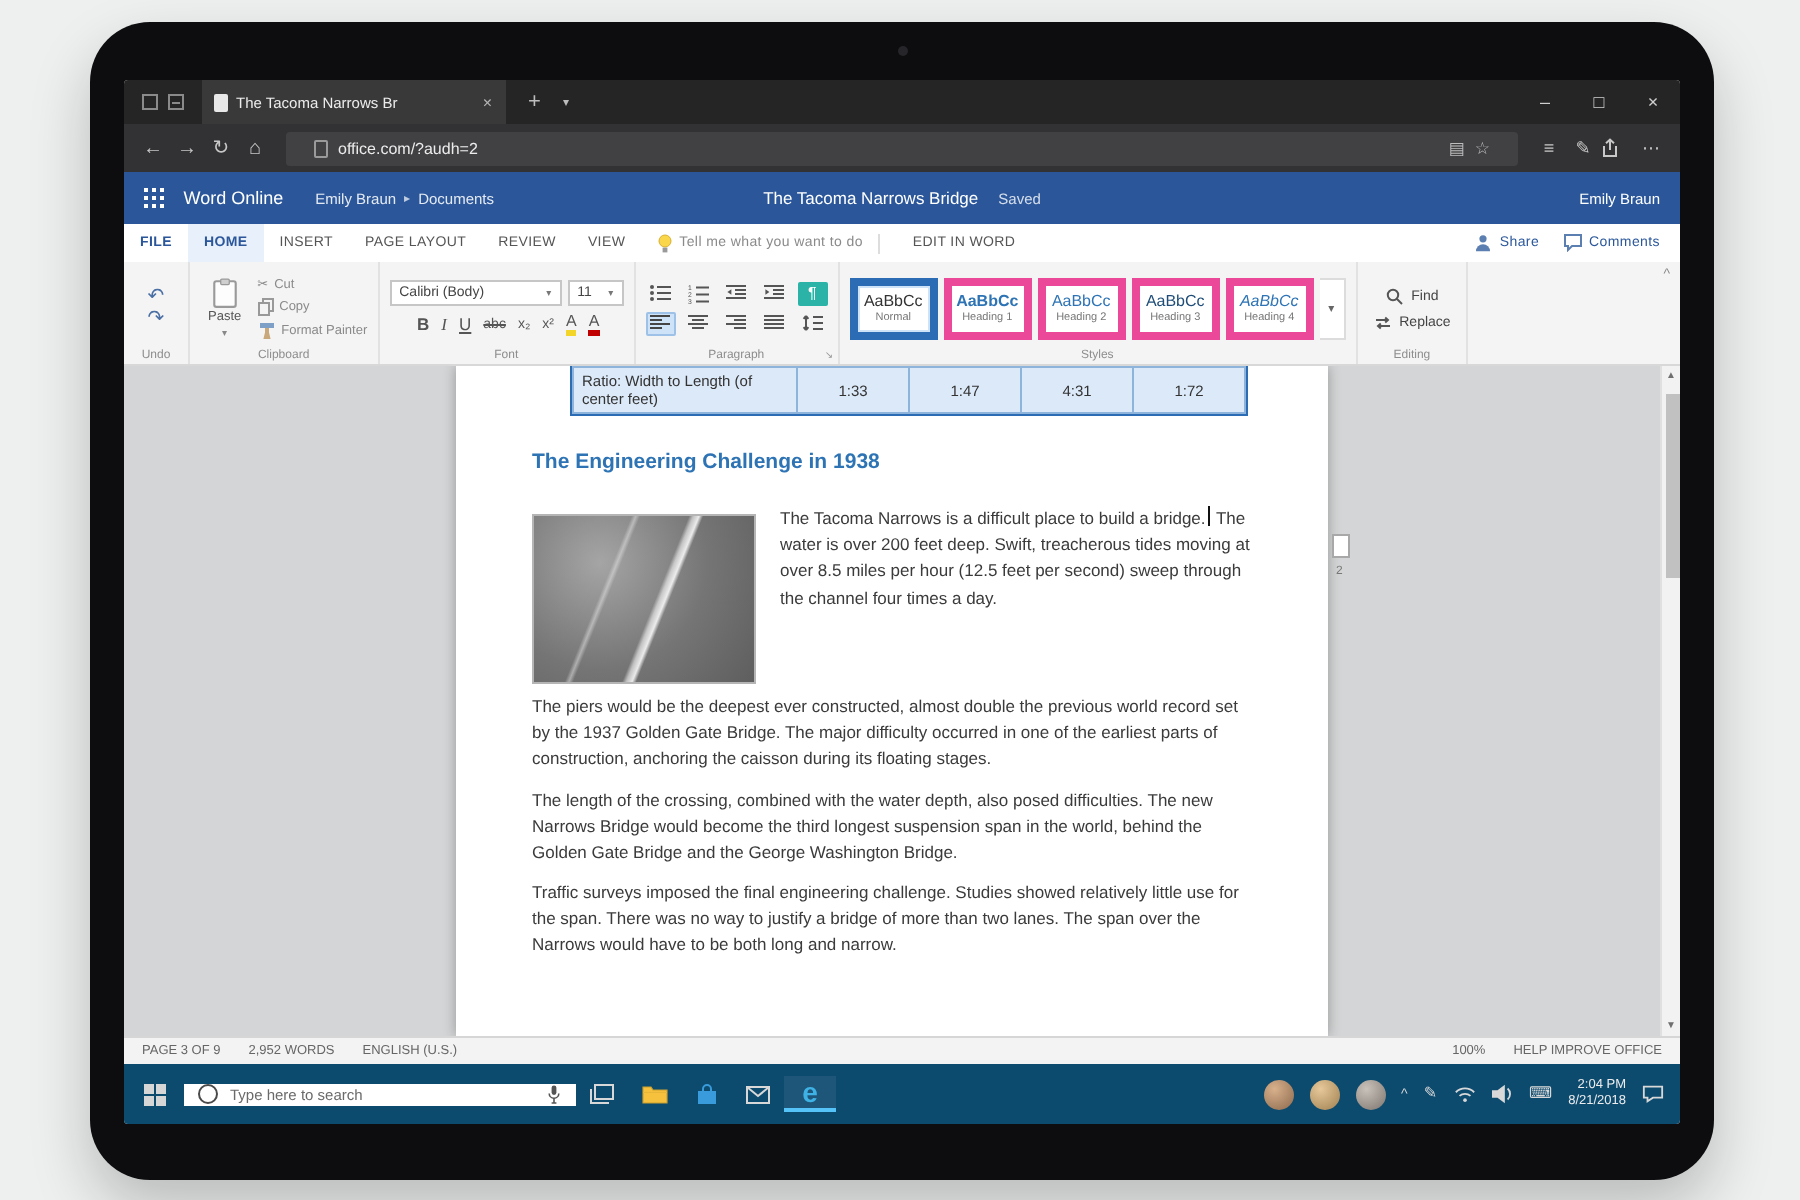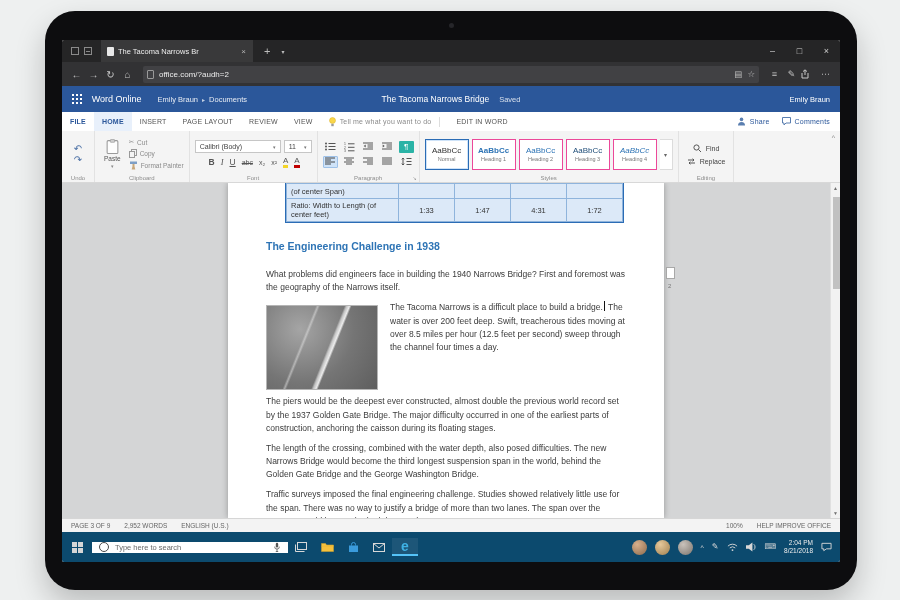--- a/index.html
+++ b/index.html
@@ -20,21 +20,21 @@
   .tab-doc{width:7px;height:9px;background:#e8e8e8;border-radius:1px;flex:0 0 auto}
   .tab-title{flex:1;white-space:nowrap;overflow:hidden;color:#ececec}
   .tab-close{font-size:8px;color:#b5b5b5;padding:0 1px}
   .newtab{margin-left:11px;font-size:11px;color:#bdbdbd;line-height:1}
   .tabchev{margin-left:11px;font-size:6px;color:#bdbdbd}
   .winbtn{width:27px;text-align:center;font-size:9px;color:#cfcfcf;line-height:22px}
 
   
   .addrbar{height:24px;background:#323234;display:flex;align-items:center;padding:0 6px;flex:0 0 24px}
   .navic{width:17px;text-align:center;font-size:10px;color:#c6c6c6}
-  .urlbox{flex:1;height:17px;background:#414144;border-radius:2px;margin:0 7px;display:flex;align-items:center;gap:5px;padding:0 4px;font-size:8px;color:#ececec}
+  .urlbox{flex:1;height:17px;background:#414144;border-radius:2px;margin:0 7px;display:flex;align-items:center;gap:5px;padding:0 14px;font-size:8px;color:#ececec}
   .pageic{width:7px;height:9px;border:1px solid #9a9a9a;border-radius:1px}
   .urlic{font-size:8.5px;color:#bdbdbd}
   .toolic{width:17px;text-align:center;font-size:9px;color:#c6c6c6}
 
   
   .bluebar{height:26px;background:#2b579a;display:flex;align-items:center;color:#fff;padding:0 10px;position:relative;flex:0 0 26px}
   .waffle{display:grid;grid-template-columns:repeat(3,2.2px);grid-template-rows:repeat(3,2.2px);gap:1.6px;margin-right:10px}
   .waffle i{background:#fff}
   .appname{font-size:9px}
   .crumb{margin-left:16px;font-size:7.5px;opacity:.88;display:flex;gap:4px;align-items:center}
@@ -80,21 +80,21 @@
   .fb.st{text-decoration:line-through;font-size:7px}
   .fb.sc{font-size:7px}
   .hl{border-bottom:3px solid #f3d428;padding-bottom:0;font-size:8px}
   .fc{border-bottom:3px solid #c00000;padding-bottom:0;font-size:8px}
   .pcol{display:flex;flex-direction:column;justify-content:center;gap:3px}
   .prow{display:flex;align-items:center;gap:4px}
   .pbtn{width:15px;height:12px;display:flex;align-items:center;justify-content:center;border-radius:1px}
   .pbtn.teal{background:#2ab3a6;color:#fff;font-size:8px}
   .pbtn.on{background:#cfe3f8;border:1px solid #9ec1e8}
   .chiprow{display:flex;gap:3px;align-items:center}
-  .chip{width:44px;height:31px;background:#fff;border:1px solid #ec4899;display:flex;flex-direction:column;align-items:center;justify-content:center;gap:1px}
+  .chip{width:44px;height:31px;background:#fff;border:4px solid #ec4899;display:flex;flex-direction:column;align-items:center;justify-content:center;gap:1px}
   .chip.selected{border-color:#2b6cb5;box-shadow:inset 0 0 0 1px #cfe3f8}
   .sample{font-size:8px;color:#333}
   .sample.h1{color:#2e74b5;font-weight:600}
   .sample.h2{color:#2e74b5}
   .sample.h3{color:#1f4d78}
   .sample.h4{color:#2e74b5;font-style:italic}
   .cname{font-size:5.5px;color:#777}
   .morebtn{width:13px;height:31px;border:1px solid #dcdcdc;border-left:none;display:flex;align-items:center;justify-content:center;font-size:6px;color:#666;background:#fff}
   .ecol{display:flex;flex-direction:column;justify-content:center;gap:5px;font-size:7px;color:#444;padding:0 3px}
   .eitem{display:flex;align-items:center;gap:4px}
@@ -437,40 +437,32 @@
       </div>
 
       <span class="collapse">^</span>
     </div>
 
     <div class="docarea">
       <div class="page">
 
         <table class="doctable">
           <tbody>
-              <tr class="cut">
-            <td class="lbl">(of center Span)</td>
-            <td class="val"></td>
-            <td class="val"></td>
-            <td class="val"></td>
-            <td class="val"></td>
-          </tr>
           <tr>
             <td class="lbl">Ratio: Width to Length (of center feet)</td>
             <td class="val">1:33</td>
             <td class="val">1:47</td>
             <td class="val">4:31</td>
             <td class="val">1:72</td>
           </tr>
         </tbody>
           </table>
 
         <h2 class="dheading">The Engineering Challenge in 1938</h2>
 
-        <p class="para">What problems did engineers face in building the 1940 Narrows Bridge? First and foremost was the geography of the Narrows itself.</p>
 
         <div>
           <div class="photo"></div>
           <p class="para"><span>The Tacoma Narrows is a difficult place to build a bridge.</span><span class="caret"></span> <span>The water is over 200 feet deep. Swift, treacherous tides moving at over 8.5 miles per hour (12.5 feet per second) sweep through the channel four times a day.</span></p>
         </div>
 
         <p class="para clear">The piers would be the deepest ever constructed, almost double the previous world record set by the 1937 Golden Gate Bridge. The major difficulty occurred in one of the earliest parts of construction, anchoring the caisson during its floating stages.</p>
         <p class="para">The length of the crossing, combined with the water depth, also posed difficulties. The new Narrows Bridge would become the third longest suspension span in the world, behind the Golden Gate Bridge and the George Washington Bridge.</p>
         <p class="para">Traffic surveys imposed the final engineering challenge. Studies showed relatively little use for the span. There was no way to justify a bridge of more than two lanes. The span over the Narrows would have to be both long and narrow.</p>
       </div>

